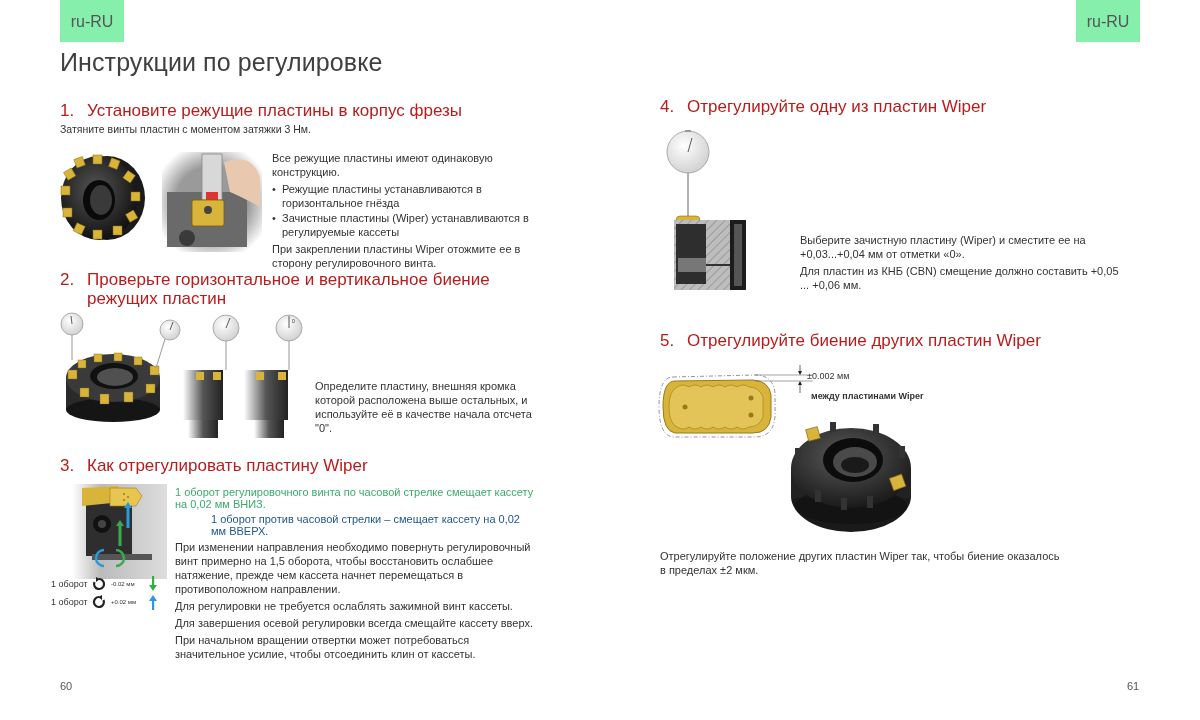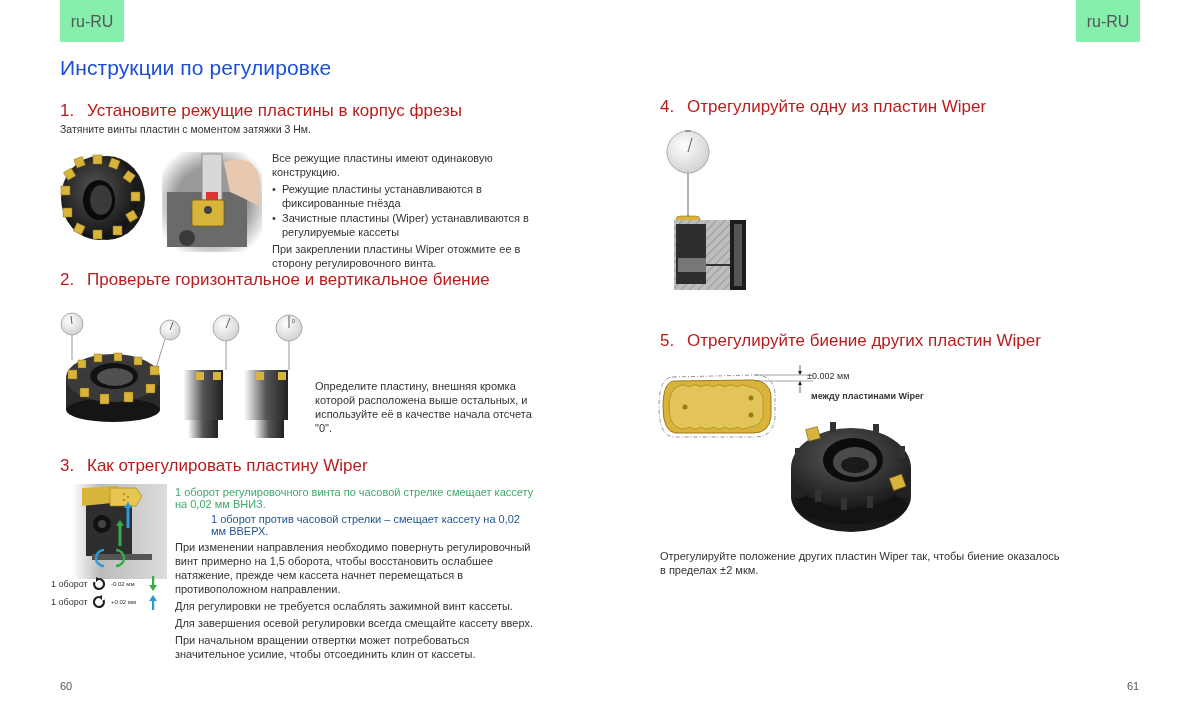--- a/index.html
+++ b/index.html
@@ -11,22 +11,22 @@
   .page-left { left: 0; width: 600px; }
   .page-right { left: 600px; width: 600px; }
 
   .lang-badge {
     position: absolute; top: 0; width: 64px; height: 42px;
     background: #86efac; color: #555555;
     font-size: 16px; line-height: 44px; text-align: center;
   }
 
   .page-title {
-    position: absolute; left: 60px; top: 56px;
-    font-size: 21px; color: #1d4ed8; font-weight: normal; letter-spacing: 0.1px;
+    position: absolute; left: 60px; top: 48px;
+    font-size: 25px; color: #404040; font-weight: normal; letter-spacing: 0.1px;
   }
 
   .step-heading {
     position: absolute; font-size: 17px; color: #b91c1c; font-weight: normal; line-height: 19px;
   }
   .step-heading .num { display: inline-block; width: 27px; }
   .step-heading .cont { display: block; padding-left: 27px; }
 
   .body-text { position: absolute; font-size: 11px; line-height: 14px; color: #333333; }
   .body-text p { margin-bottom: 3px; }
@@ -109,28 +109,29 @@
         <path d="M62 10 Q90 0 98 25 L98 55 Q80 45 68 40 Z" fill="#e8c9b0"></path>
         <rect x="30" y="48" width="32" height="26" rx="2" fill="#d9b43a" stroke="#7a5e10" stroke-width="0.8"></rect>
         <circle cx="46" cy="58" r="4" fill="#444"></circle>
         <circle cx="25" cy="86" r="8" fill="#3a3a3a"></circle>
       </svg>
     </div>
 
     <div class="body-text" style="left:272px; top:151px; width:270px;">
       <p>Все режущие пластины имеют одинаковую конструкцию.</p>
       <ul>
-        <li>Режущие пластины устанавливаются в фиксированные гнёзда</li>
+        <li>Режущие пластины устанавливаются в горизонтальное гнёзда</li>
         <li>Зачистные пластины (Wiper) устанавливаются в регулируемые кассеты</li>
       </ul>
       <p>При закреплении пластины Wiper отожмите ее в сторону регулировочного винта.</p>
     </div>
 
     <div class="step-heading" style="left:60px; top:270px;">
       <span class="num">2.</span><span>Проверьте горизонтальное и вертикальное биение</span>
+      <span class="cont">режущих пластин</span>
     </div>
 
     <div class="figure" style="left:58px; top:310px;">
       <svg width="250" height="128" viewBox="0 0 250 128">
         <defs>
           <radialGradient id="dial" cx="40%" cy="35%" r="70%">
             <stop offset="0%" stop-color="#ffffff"></stop>
             <stop offset="100%" stop-color="#cfcfcf"></stop>
           </radialGradient>
           <linearGradient id="shaft" x1="0" x2="1">
@@ -304,20 +305,24 @@
         <rect x="12" y="88" width="24" height="10" rx="4" fill="#d9b43a" stroke="#8a6d14" stroke-width="0.6"></rect>
         <rect x="10" y="92" width="72" height="70" fill="url(#hatch)"></rect>
         <rect x="12" y="96" width="30" height="60" fill="#2e2e2e"></rect>
         <rect x="66" y="92" width="16" height="70" fill="#1c1c1c"></rect>
         <rect x="70" y="96" width="8" height="62" fill="#555"></rect>
         <rect x="14" y="130" width="28" height="14" fill="#777"></rect>
         <line x1="42" y1="137" x2="66" y2="137" stroke="#333" stroke-width="2"></line>
       </svg>
     </div>
 
+    <div class="body-text" style="left:200px; top:233px; width:320px;">
+      <p>Выберите зачистную пластину (Wiper) и сместите ее на +0,03...+0,04 мм от отметки «0».</p>
+      <p>Для пластин из КНБ (CBN) смещение должно составить +0,05 ... +0,06 мм.</p>
+    </div>
 
     <div class="step-heading" style="left:60px; top:331px;">
       <span class="num">5.</span><span>Отрегулируйте биение других пластин Wiper</span>
     </div>
 
     <div class="figure" style="left:55px; top:365px;">
       <svg width="160" height="80" viewBox="0 0 160 80">
         <path d="M18 12 L100 10 Q118 10 120 28 L120 52 Q118 72 100 72 L18 72 Q4 70 4 42 Q4 12 18 12 Z" fill="none" stroke="#666" stroke-width="0.7" stroke-dasharray="4 2 1 2"></path>
         <path d="M20 16 L98 15 Q114 16 116 30 L116 52 Q114 68 98 68 L20 68 Q8 66 8 42 Q8 16 20 16 Z" fill="#d9b43a" stroke="#9a7a18" stroke-width="1"></path>
         <path d="M22 22 Q28 18 34 22 Q40 18 46 22 Q52 18 58 22 Q64 18 70 22 Q76 18 82 22 Q88 18 94 22 Q104 22 108 32 L108 52 Q104 62 94 62 Q88 66 82 62 Q76 66 70 62 Q64 66 58 62 Q52 66 46 62 Q40 66 34 62 Q28 66 22 62 Q14 58 14 42 Q14 26 22 22 Z" fill="#e3c458" stroke="#9a7a18" stroke-width="0.6"></path>

